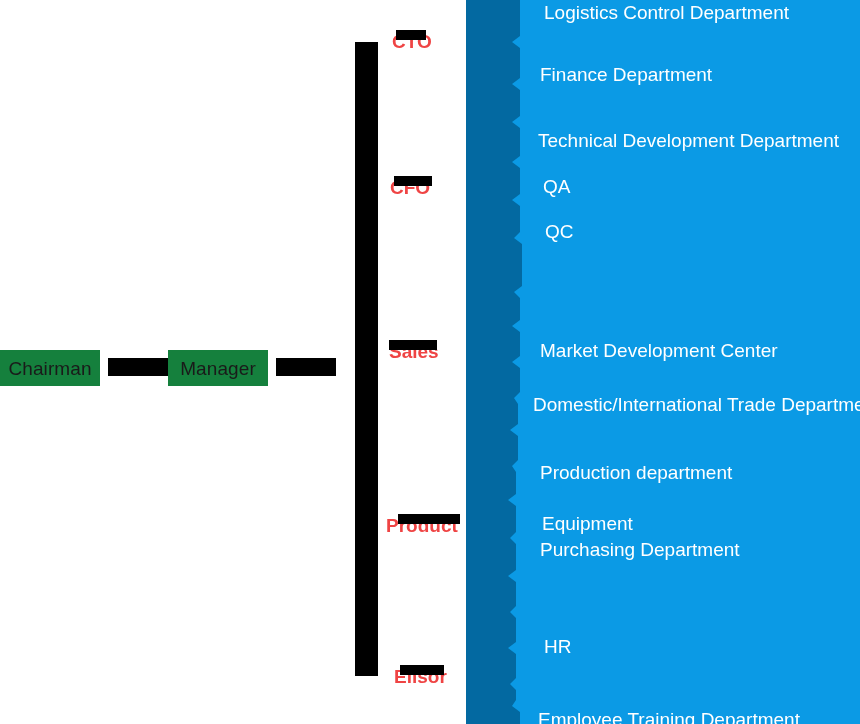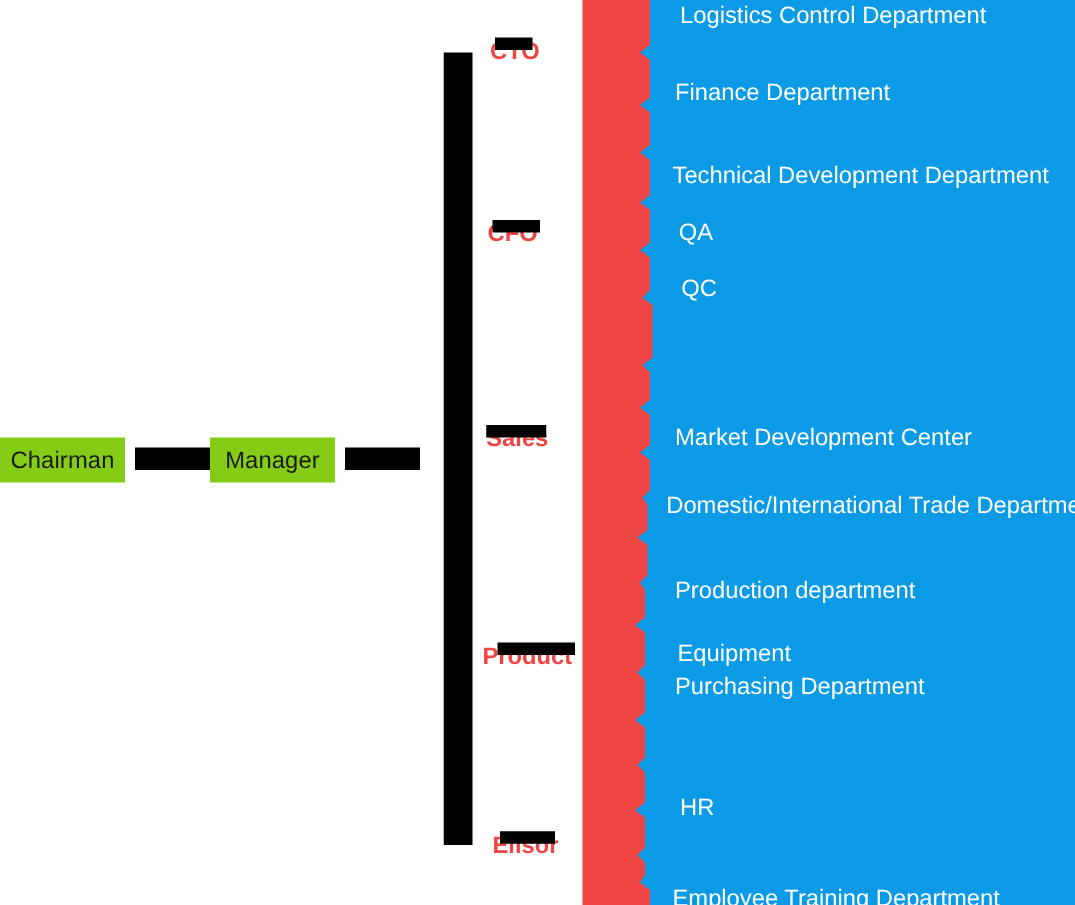--- a/index.html
+++ b/index.html
@@ -15,21 +15,21 @@
     position: relative;
     width: 860px;
     height: 724px;
     background: #ffffff;
     overflow: hidden;
   }
 
   
   .exec-box {
     position: absolute;
-    background: #84cc16;
+    background: #15803d;
     color: #1a1a1a;
     font-size: 19px;
     line-height: 1;
     display: flex;
     align-items: center;
     justify-content: center;
     white-space: nowrap;
     letter-spacing: 0.1px;
   }
 
@@ -61,21 +61,21 @@
     height: 10px;
   }
 
   
   .right-band {
     position: absolute;
     left: 466px;
     top: 0;
     width: 394px;
     height: 724px;
-    background: #ef4444;
+    background: #0369a1;
   }
 
   
   .dept-panel {
     position: absolute;
     left: 0;
     top: 0;
     width: 394px;
     height: 724px;
   }

